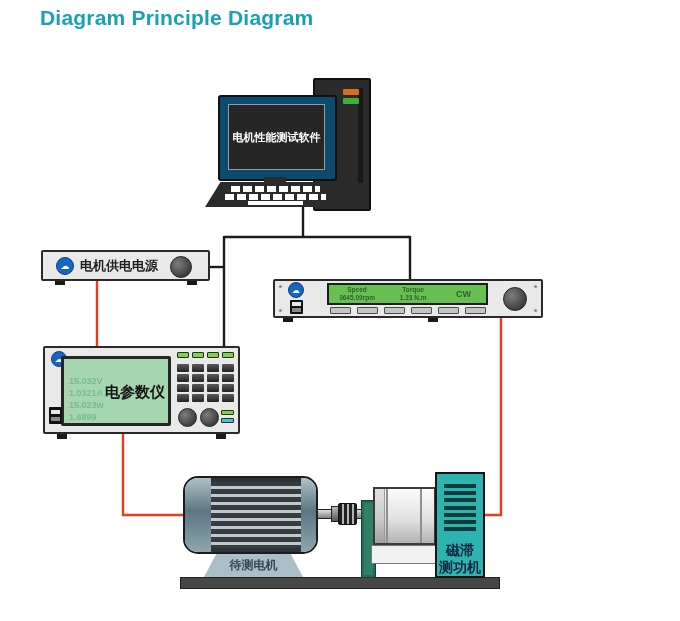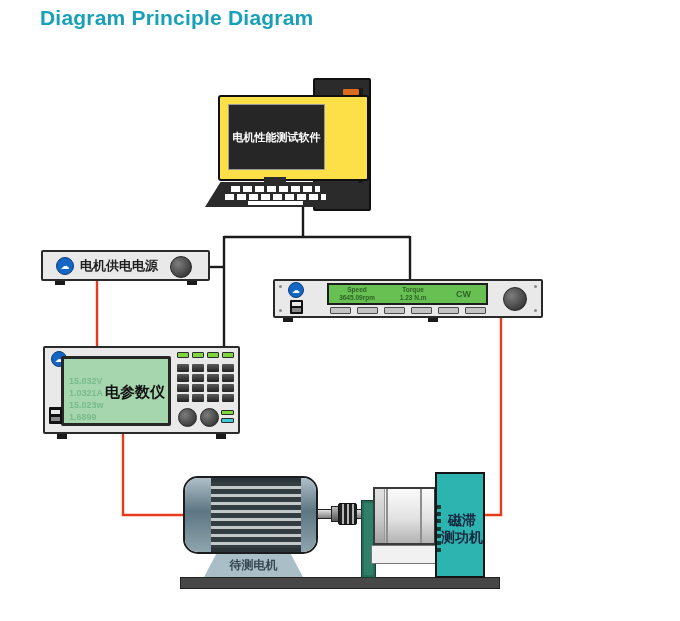--- a/index.html
+++ b/index.html
@@ -14,21 +14,21 @@
   
   svg.wires{left:0;top:0;pointer-events:none;}
   svg.wires path{fill:none;stroke-width:2.4px;}
 
   
   .tower{left:313px;top:78px;width:54px;height:129px;background:#2b2b2b;border:2px solid #101010;border-radius:2px;}
   .tower .slot{position:absolute;right:6px;top:8px;width:5px;height:95px;background:#191919;}
   .led{position:absolute;left:28px;width:16px;height:6px;border-radius:1px;}
   .led.orange{top:9px;background:#d96c1e;}
   .led.green{top:18px;background:#3fae3f;}
-  .monitor{left:218px;top:95px;width:115px;height:82px;background:#fde047;border:2px solid #101010;border-radius:3px;padding-left:32px;}
+  .monitor{left:218px;top:95px;width:115px;height:82px;background:#0c4a6e;border:2px solid #101010;border-radius:3px;}
   .screen{position:absolute;left:8px;top:7px;width:95px;height:64px;background:#262626;border:1px solid #9a9a9a;
           display:flex;align-items:center;justify-content:center;color:#ffffff;font-size:11px;font-weight:bold;white-space:nowrap;}
   .neck{left:264px;top:177px;width:22px;height:7px;background:#2b2b2b;}
   .keyboard{left:205px;top:182px;width:141px;height:25px;background:#2b2b2b;
             clip-path:polygon(11% 0,89% 0,100% 100%,0 100%);}
   .keyrow{position:absolute;height:6px;background:repeating-linear-gradient(90deg,#fff 0 9px,rgba(0,0,0,0) 9px 12px);}
   .keyrow.r1{left:26px;right:26px;top:4px;}
   .keyrow.r2{left:20px;right:20px;top:12px;}
   .spacebar{position:absolute;left:43px;top:19px;width:55px;height:4px;background:#fff;}
 
@@ -91,21 +91,21 @@
   .shaftstep{left:331px;top:506px;width:8px;height:16px;background:linear-gradient(180deg,#bbb,#555);border:1px solid #222;box-sizing:border-box;}
   .coupling{left:338px;top:503px;width:19px;height:22px;background:repeating-linear-gradient(90deg,#1e1e1e 0 3px,#b5b5b5 3px 5px);border:1px solid #111;border-radius:2px;box-sizing:border-box;}
   .shaft2{left:356px;top:509px;width:11px;height:10px;}
   .plate{left:362px;top:501px;width:13px;height:76px;background:#2f8069;border:2px solid #17433655;outline:1px solid #173f33;box-sizing:border-box;}
   .support{left:371px;top:545px;width:66px;height:19px;background:#f1f1f1;border:1px solid #777;box-sizing:border-box;}
   .drum{left:373px;top:487px;width:63px;height:58px;background:linear-gradient(180deg,#fbfbfb,#e2e2e2 55%,#b3b3b3);border:2px solid #3a3a3a;box-sizing:border-box;}
   .drum i{position:absolute;top:0;bottom:0;width:2px;background:#8f8f8f;}
   .drum .v1{left:11px;} .drum .v2{left:45px;}
   .drum .endband{position:absolute;left:0;top:0;bottom:0;width:9px;background:rgba(0,0,0,.10);border-right:1px solid #9a9a9a;}
   .dyno{left:435px;top:472px;width:50px;height:106px;border:2px solid #141414;box-sizing:border-box;
-        display:flex;align-items:center;}
+        display:flex;flex-direction:column;align-items:center;}
   .vents{margin-top:10px;width:32px;height:50px;background:repeating-linear-gradient(180deg,#0e3c3c 0 4px,rgba(0,0,0,0) 4px 7.2px);}
   .dyno-label{margin-top:8px;text-align:center;font-size:14px;line-height:17px;font-weight:bold;color:#15253f;white-space:nowrap;}
 </style>
 </head>
 <body>
 
 <div class="stage">
 
   <div class="abs title" style="color: rgb(24, 160, 184);">Diagram Principle Diagram</div>
 

